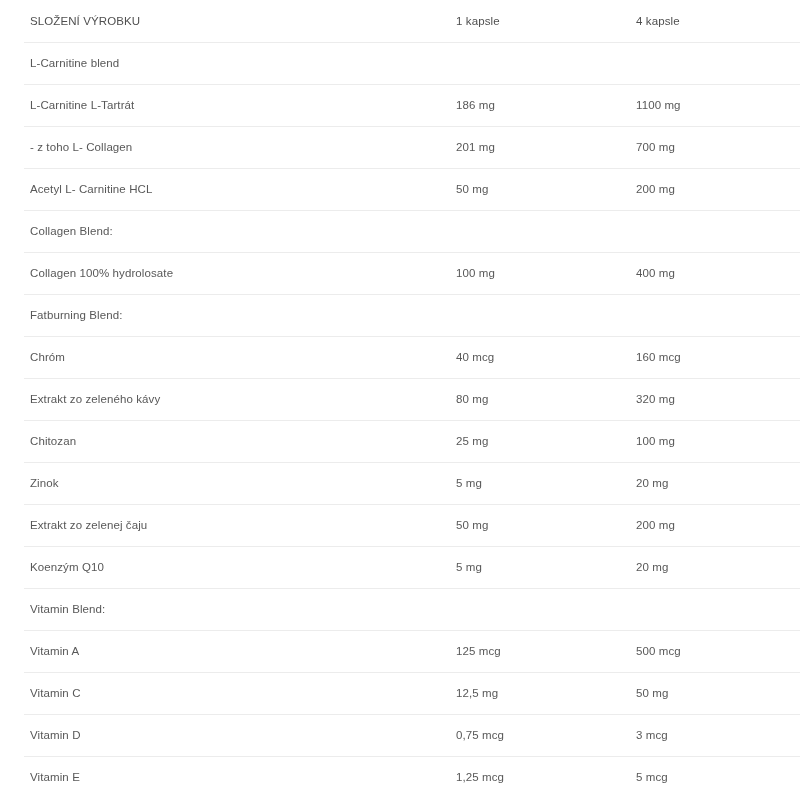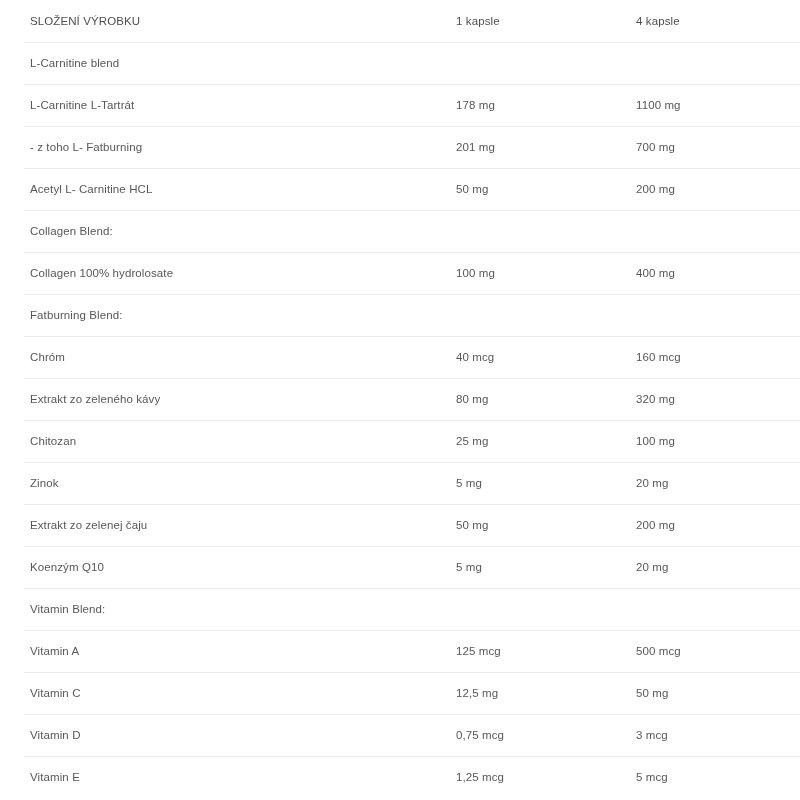--- a/index.html
+++ b/index.html
@@ -66,25 +66,25 @@
         <td class="col-one">1 kapsle</td>
         <td class="col-four">4 kapsle</td>
       </tr>
     <tr class="group-row">
           <td class="col-name">L-Carnitine blend</td>
           <td class="col-one"></td>
           <td class="col-four"></td>
         </tr>
         <tr class="item-row">
           <td class="col-name">L-Carnitine L-Tartrát</td>
-          <td class="col-one">178 mg</td>
+          <td class="col-one">186 mg</td>
           <td class="col-four">1100 mg</td>
         </tr>
         <tr class="item-row">
-          <td class="col-name">- z toho L- Fatburning</td>
+          <td class="col-name">- z toho L- Collagen</td>
           <td class="col-one">201 mg</td>
           <td class="col-four">700 mg</td>
         </tr>
         <tr class="item-row">
           <td class="col-name">Acetyl L- Carnitine HCL</td>
           <td class="col-one">50 mg</td>
           <td class="col-four">200 mg</td>
         </tr>
         <tr class="group-row">
           <td class="col-name">Collagen Blend:</td>

